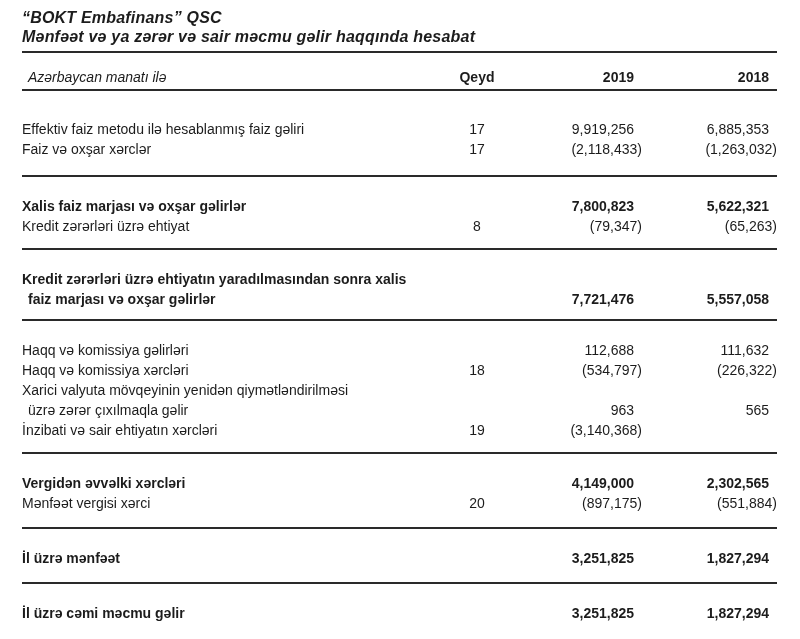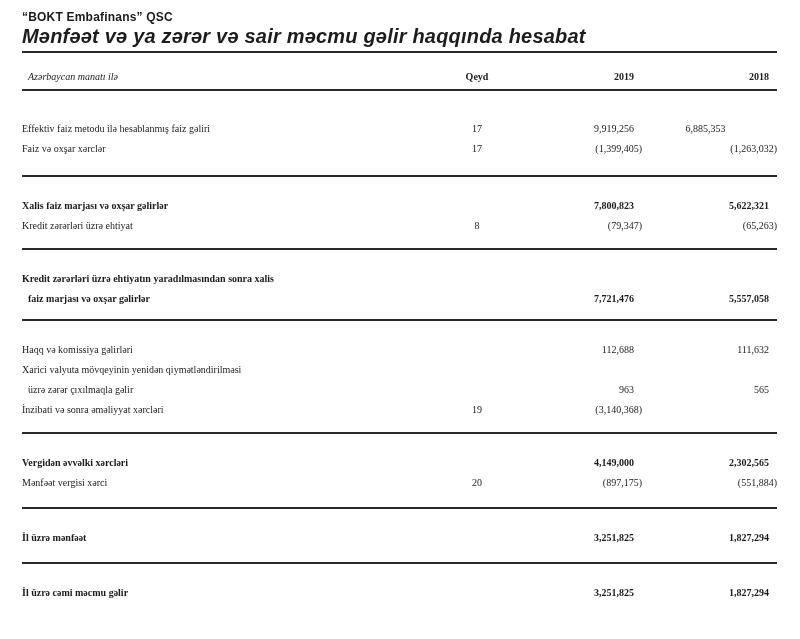--- a/index.html
+++ b/index.html
@@ -10,44 +10,44 @@
   body {
     width: 800px;
     height: 639px;
     box-sizing: border-box;
     padding: 8px 23px 0 22px;
     font-family: "Liberation Sans", "DejaVu Sans", sans-serif;
     color: #1c1c1c;
     -webkit-font-smoothing: antialiased;
   }
   .doc-title {
-    font-size: 12px;
-    font-weight: bold;
+    font-size: 16px;
+    font-weight: bold;
+    font-style: italic;
     line-height: 19px;
     letter-spacing: 0.2px;
   }
   .doc-subtitle {
-    font-size: 20px;
+    font-size: 16px;
     font-weight: bold;
     font-style: italic;
     line-height: 19px;
     letter-spacing: 0.2px;
     padding-bottom: 5px;
     border-bottom: 2px solid #2a2a2a;
   }
   .table {
     width: 100%;
   }
   .row {
     display: grid;
     grid-template-columns: 1fr 70px 130px 135px;
     align-items: end;
-    font-size: 10px;
+    font-size: 14px;
     line-height: 20px;
-    font-family: Liberation Serif, serif;
   }
   .header-row {
     margin-top: 14px;
     padding-bottom: 2px;
     border-bottom: 2px solid #2a2a2a;
   }
   .currency-note {
     font-style: italic;
     padding-left: 6px;
   }
@@ -96,26 +96,26 @@
       <div class="note-cell col-head">Qeyd</div>
       <div class="amount col-head" style="padding-right: 8px;">2019</div>
       <div class="amount col-head" style="padding-right: 8px;">2018</div>
     </div>
 
     <div class="sec">
       <div class="row">
         <div class="label-cell">Effektiv faiz metodu ilə hesablanmış faiz gəliri</div>
         <div class="note-cell">17</div>
         <div class="amount" style="padding-right: 8px;">9,919,256</div>
-        <div class="amount" style="padding-right: 8px; text-align: center;">6,885,353</div>
+        <div class="amount" style="padding-right: 8px;">6,885,353</div>
       </div>
       <div class="row">
         <div class="label-cell">Faiz və oxşar xərclər</div>
         <div class="note-cell">17</div>
-        <div class="amount">(1,399,405)</div>
+        <div class="amount">(2,118,433)</div>
         <div class="amount">(1,263,032)</div>
       </div>
     </div>
     <div class="rule r1"></div>
 
     <div class="sec-b">
       <div class="row bold">
         <div class="label-cell">Xalis faiz marjası və oxşar gəlirlər</div>
         <div class="note-cell"></div>
         <div class="amount" style="padding-right: 8px;">7,800,823</div>
@@ -144,30 +144,36 @@
     <div class="rule r3"></div>
 
     <div class="sec-b">
       <div class="row">
         <div class="label-cell">Haqq və komissiya gəlirləri</div>
         <div class="note-cell"></div>
         <div class="amount" style="padding-right: 8px;">112,688</div>
         <div class="amount" style="padding-right: 8px;">111,632</div>
       </div>
       <div class="row">
+        <div class="label-cell">Haqq və komissiya xərcləri</div>
+        <div class="note-cell">18</div>
+        <div class="amount">(534,797)</div>
+        <div class="amount">(226,322)</div>
+      </div>
+      <div class="row">
         <div class="label-cell">
           <div>Xarici valyuta mövqeyinin yenidən qiymətləndirilməsi</div>
           <div class="wrap2">üzrə zərər çıxılmaqla gəlir</div>
         </div>
         <div class="note-cell"></div>
         <div class="amount" style="padding-right: 8px;">963</div>
         <div class="amount" style="padding-right: 8px; margin-top: 15px;">565</div>
       </div>
       <div class="row">
-        <div class="label-cell">İnzibati və sonra əməliyyat xərcləri</div>
+        <div class="label-cell">İnzibati və sair ehtiyatın xərcləri</div>
         <div class="note-cell">19</div>
         <div class="amount">(3,140,368)</div>
       </div>
     </div>
     <div class="rule r4"></div>
 
     <div class="sec-b">
       <div class="row bold">
         <div class="label-cell">Vergidən əvvəlki xərcləri</div>
         <div class="note-cell"></div>

